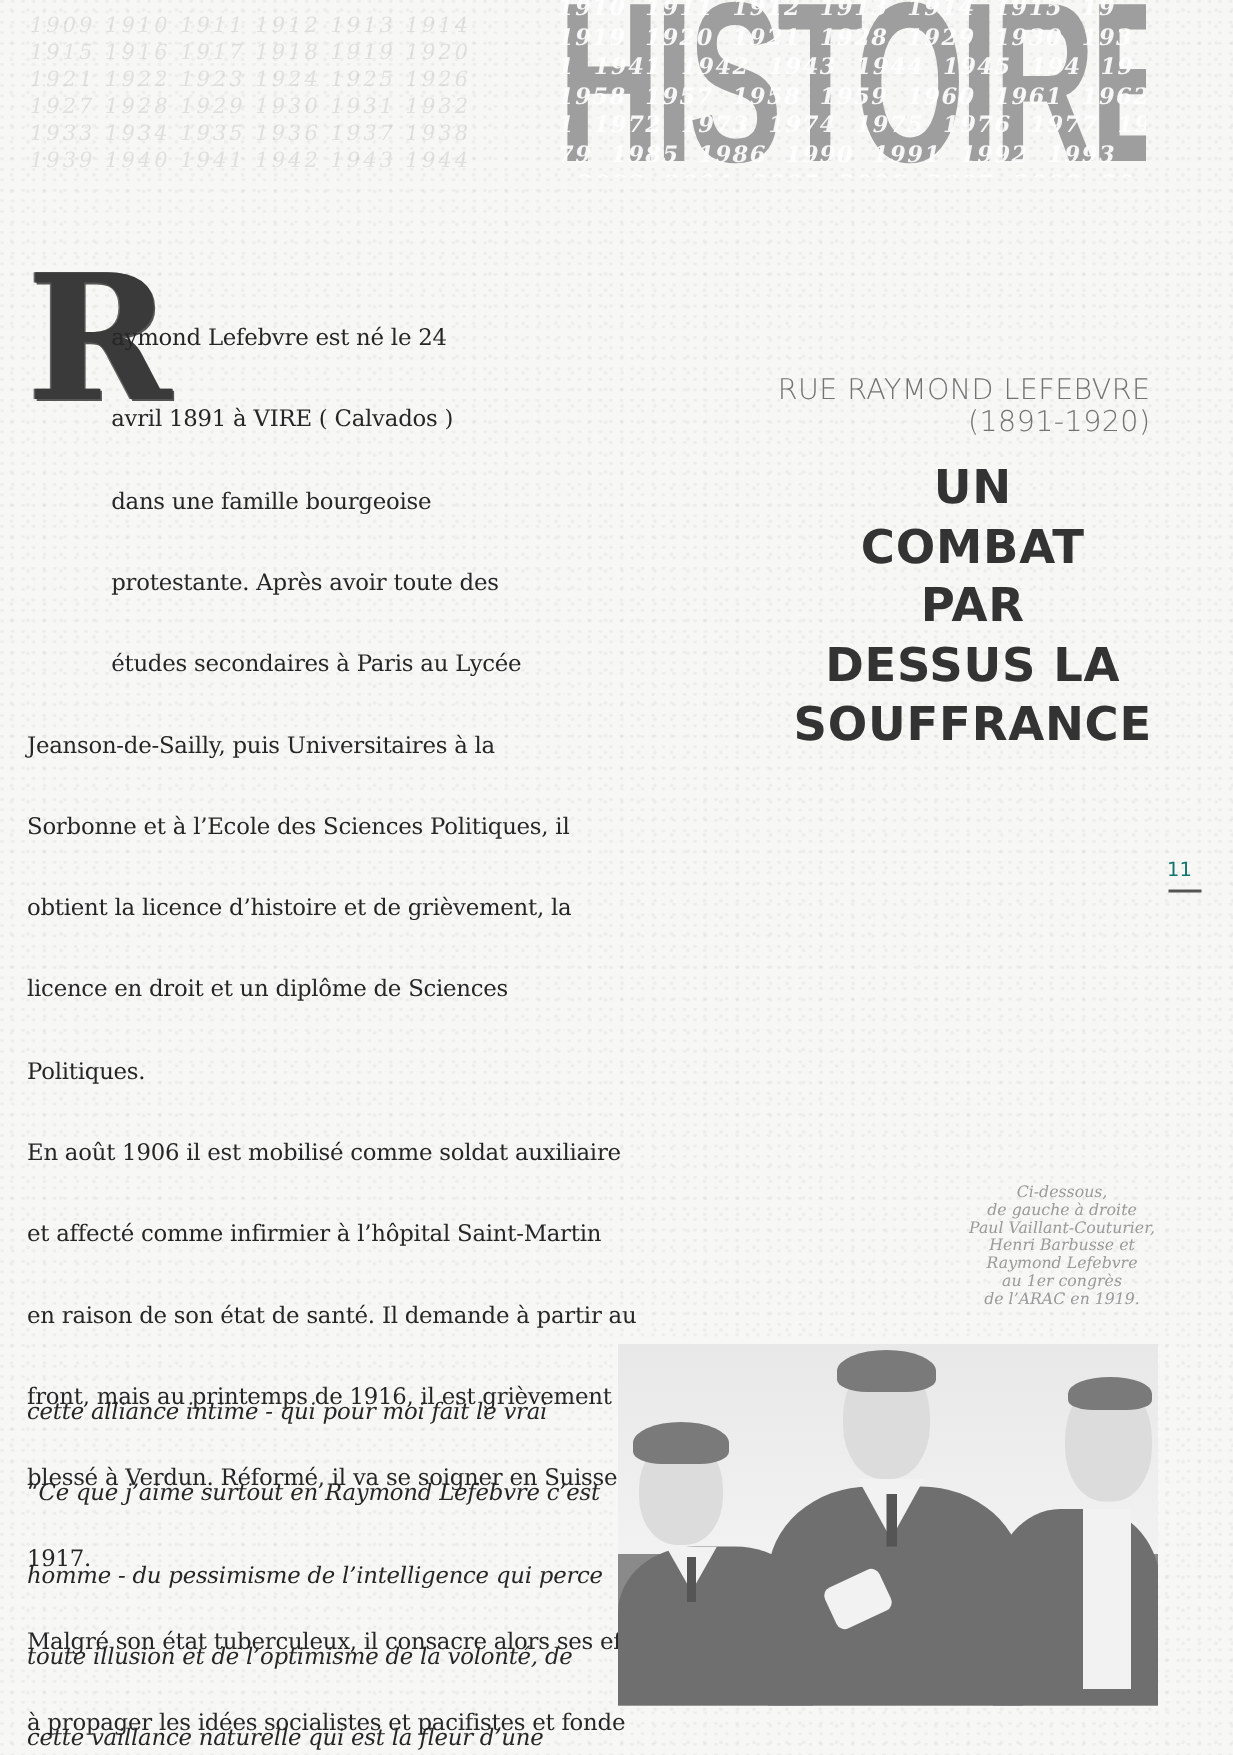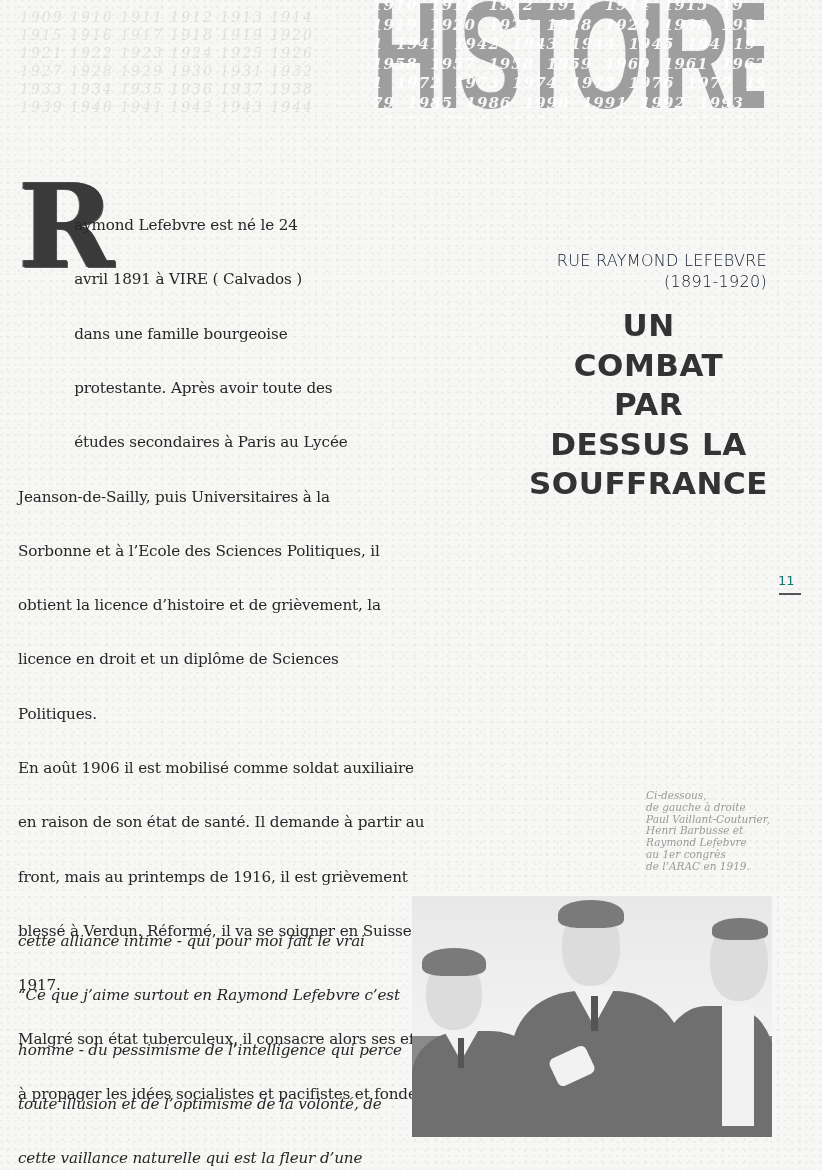--- a/index.html
+++ b/index.html
@@ -45,39 +45,39 @@
     text-shadow: 1px 1px 0 #555, -1px 0 0 #666;
   }
   .body-text {
     position: absolute; left: 18px; top: 180px; width: 560px;
     font-size: 15.2px; line-height: 18.1px; color: #262626;
     white-space: pre; letter-spacing: -0.15px;
   }
   
   .kicker {
     position: absolute; right: 55px; top: 250px; text-align: right;
-    font-family: "DejaVu Sans", sans-serif; font-size: 16px; line-height: 21px;
-    color: #0f172a; letter-spacing: 0.3px; font-weight: 300;
+    font-family: "DejaVu Sans", sans-serif; font-size: 19px; line-height: 21px;
+    color: #737373; letter-spacing: 0.3px; font-weight: 300;
   }
   .headline {
     position: absolute; right: 54px; top: 306px; text-align: center;
     font-family: "DejaVu Sans", sans-serif; font-weight: bold;
     font-size: 31px; line-height: 39.5px; color: #333;
     letter-spacing: 0.5px;
   }
   .headline div { white-space: nowrap; }
   .page-number {
     position: absolute; left: 778px; top: 573px; font-family: "DejaVu Sans", sans-serif;
     font-size: 13px; color: #0f766e;
   }
   .page-rule {
     position: absolute; left: 779px; top: 593px; width: 22px; height: 2px; background: #555;
   }
   .caption {
-    position: absolute; right: 52px; top: 790px; text-align: left;
+    position: absolute; right: 52px; top: 790px; text-align: center;
     font-family: "DejaVu Serif", serif; font-style: italic; font-size: 10.5px;
     line-height: 11.8px; color: #9a9a9a; white-space: pre;
   }
   .quote {
     position: absolute; left: 18px; top: 896px; width: 400px;
     font-style: italic; font-size: 15.2px; line-height: 18.1px; color: #262626;
     white-space: pre; letter-spacing: -0.15px;
   }
   
   .photo {
@@ -112,20 +112,21 @@
   <div>            avril 1891 à VIRE ( Calvados )</div>
   <div>            dans une famille bourgeoise</div>
   <div>            protestante. Après avoir toute des</div>
   <div>            études secondaires à Paris au Lycée</div>
   <div>Jeanson-de-Sailly, puis Universitaires à la</div>
   <div>Sorbonne et à l’Ecole des Sciences Politiques, il</div>
   <div>obtient la licence d’histoire et de grièvement, la</div>
   <div>licence en droit et un diplôme de Sciences</div>
   <div>Politiques.</div>
   <div>En août 1906 il est mobilisé comme soldat auxiliaire</div>
+  <div>et affecté comme infirmier à l’hôpital Saint-Martin</div>
   <div>en raison de son état de santé. Il demande à partir au</div>
   <div>front, mais au printemps de 1916, il est grièvement</div>
   <div>blessé à Verdun. Réformé, il va se soigner en Suisse en</div>
   <div>1917.</div>
   <div>Malgré son état tuberculeux, il consacre alors ses efforts</div>
   <div>à propager les idées socialistes et pacifistes et fonde</div>
   
   
   
   

